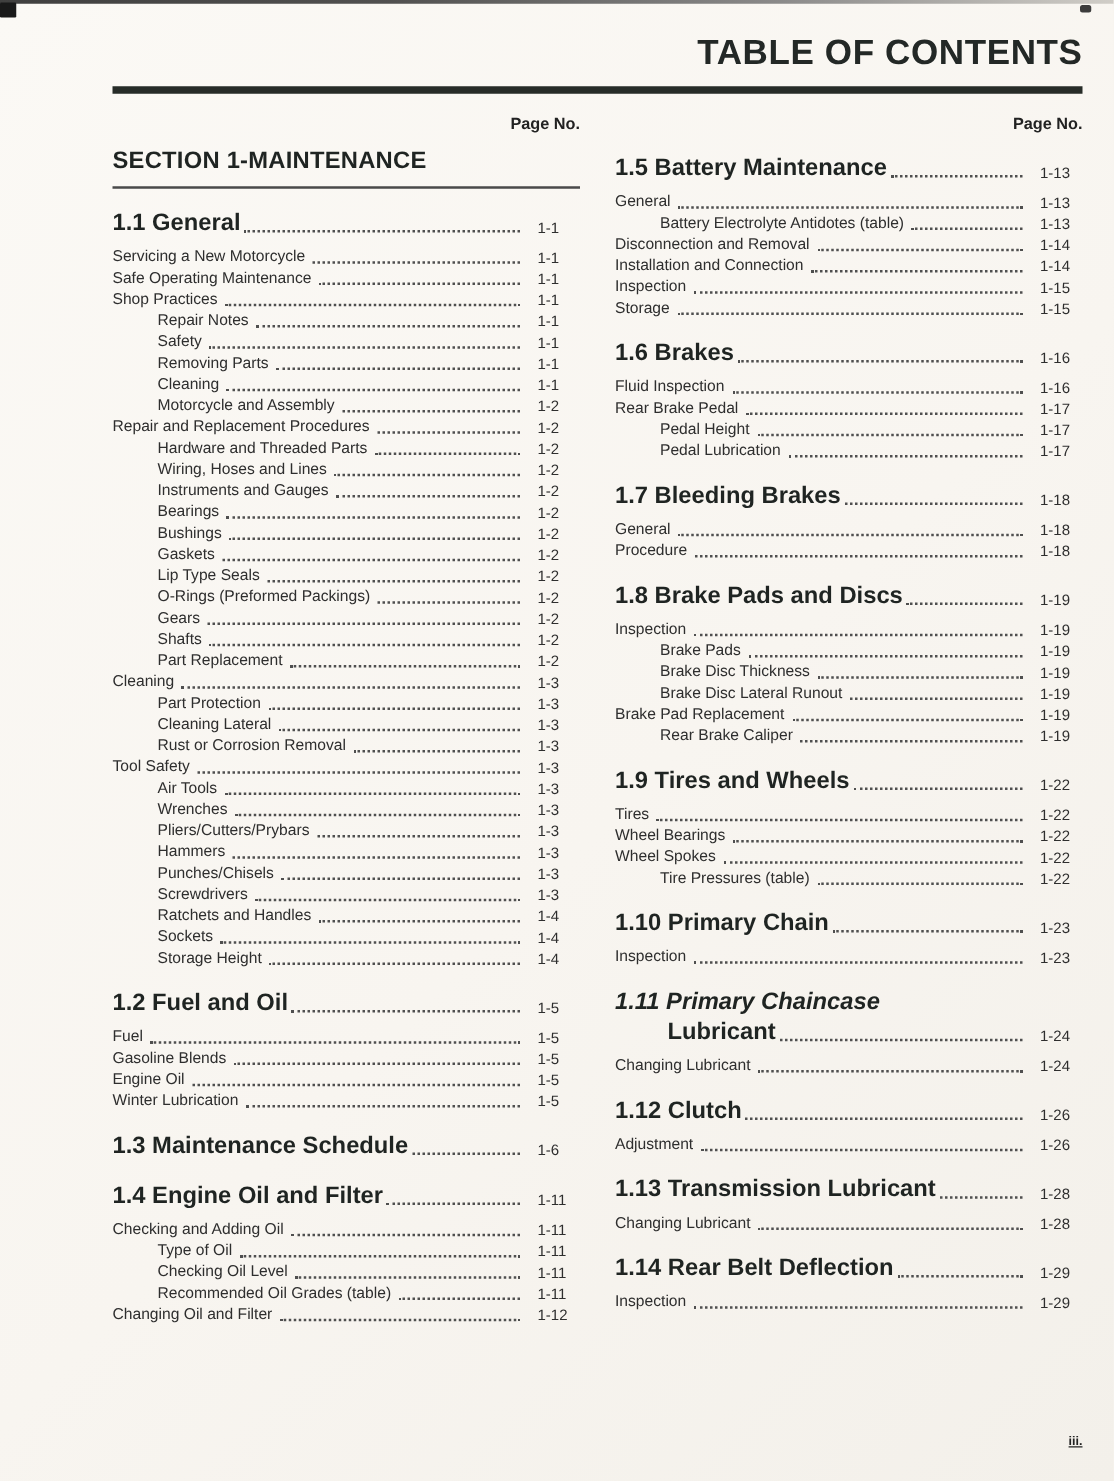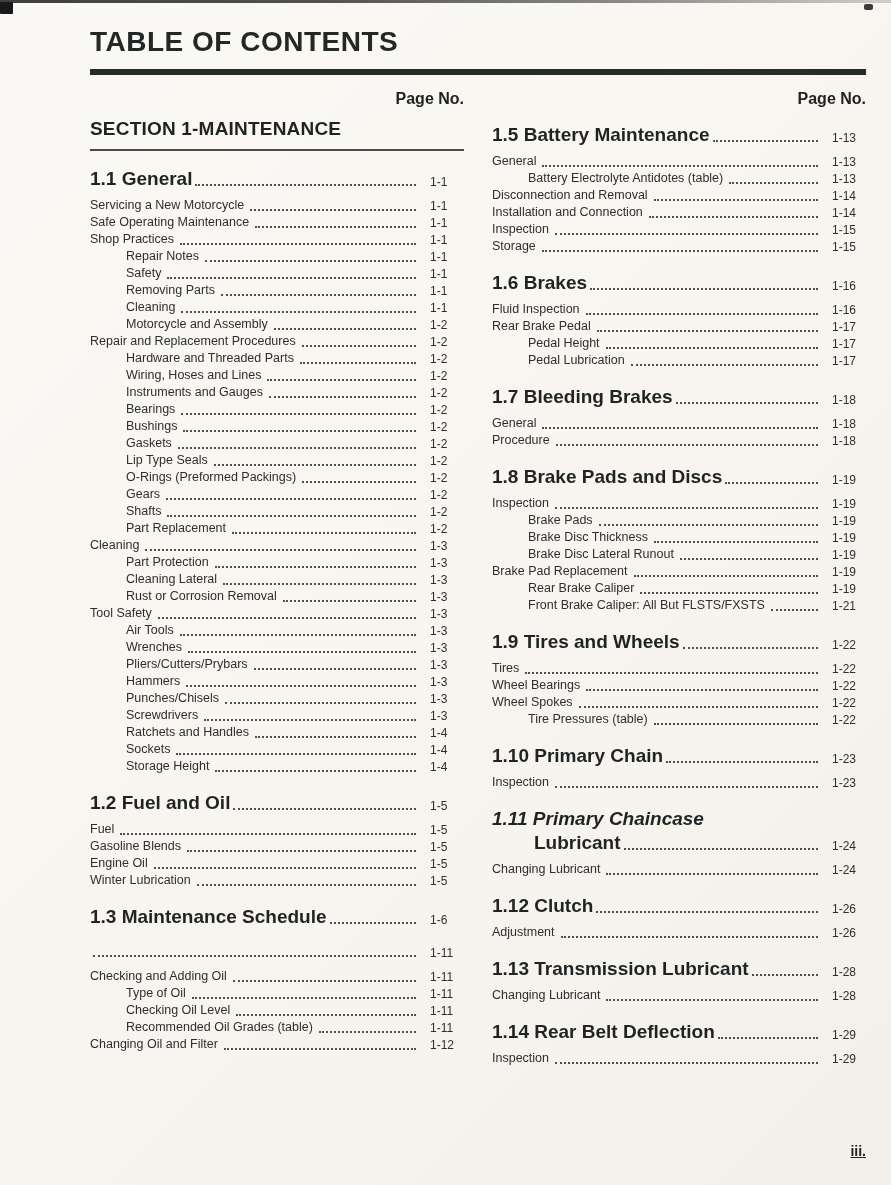--- a/index.html
+++ b/index.html
@@ -15,47 +15,47 @@
     position:absolute; inset:0;
     background:linear-gradient(135deg,#fbf9f5 0%, #f8f5f0 55%, #f3f0ea 100%);
     padding:26px 25px 0 90px;
   }
   
   .artifact-top-line { position:absolute; top:0; left:0; width:891px; height:3px;
     background:linear-gradient(to right,#1f1f1f 0%,#333 35%,#777 70%,#c9c6c0 100%); opacity:.85; }
   .artifact-corner { position:absolute; top:2px; left:0; width:13px; height:12px; background:#191919; border-radius:1px; }
   .artifact-dot { position:absolute; top:4px; left:864px; width:9px; height:6px; background:#3c3c3c; border-radius:2px; }
 
-  .title { font-size:28px; font-weight:bold; letter-spacing:.5px; color:#232826; }
+  .title { font-size:28px; font-weight:bold; letter-spacing:.5px; color:#232826;text-align:right; }
   .title-rule { height:6px; background:#272c28; margin-top:11px; width:776px; }
 
   .columns { display:flex; gap:28px; width:776px; margin-top:2px; }
   .col { flex:1; min-width:0; }
 
-  .pageno { text-align:right; font-weight:bold; font-size:16px; color:#222;
+  .pageno { text-align:right; font-weight:bold; font-size:13px; color:#222;
     margin:14px 0 10px; height:16px; line-height:16px; }
 
   .section-heading { font-size:19px; font-weight:bold; color:#1f2422; letter-spacing:.2px;
     padding-bottom:8px; border-bottom:2px solid #4a4a4a; line-height:24px; }
 
   .toc-block { margin-bottom:4px; }
   .heading-row { display:flex; align-items:flex-end; margin:16px 0 6px; }
   .heading-line1 { font-size:19px; font-weight:bold; color:#1f2422; line-height:24px; margin-top:16px; white-space:nowrap;font-style:italic; }
   .heading-line1 + .heading-row { margin-top:0; }
   .heading-row.cont .h-label { padding-left:42px; }
   .h-label { font-size:19px; font-weight:bold; color:#1f2422; line-height:24px; white-space:nowrap; }
   .entry-row { display:flex; align-items:flex-end; font-size:12.5px; line-height:17px; height:17px; color:#2e2e2e; }
   .e-label { white-space:nowrap; padding-right:3px; }
   .indent-1 .e-label { padding-left:36px; }
   .leader { flex:1 1 auto; min-width:8px; border-bottom:2px dotted #4f4f4f; margin:0 2px 3px 3px; }
   .heading-row .leader { margin-bottom:5px; }
   .pnum { flex:0 0 46px; font-size:12px; line-height:16px; padding-left:12px; color:#2e2e2e; }
   .heading-row .pnum { padding-bottom:1px; }
 
-  .footer-pageno { position:absolute; right:25px; bottom:26px; font-size:14px; font-weight:bold; color:#222;text-decoration:underline; }
+  .footer-pageno { position:absolute; right:25px; bottom:26px; font-size:10px; font-weight:bold; color:#222;text-decoration:underline; }
 </style>
 </head>
 <body>
 
 <div class="page">
   <div class="artifact-top-line"></div>
   <div class="artifact-corner"></div>
   <div class="artifact-dot"></div>
 
   <div class="title">TABLE OF CONTENTS</div>
@@ -272,20 +272,21 @@
           </div>
           <div class="toc-block">
             <div class="heading-row">
               <span class="h-label">1.3 Maintenance Schedule</span>
               <span class="leader"></span>
               <span class="pnum">1-6</span>
             </div>
           </div>
           <div class="toc-block">
             <div class="heading-row">
+              <span class="h-label">1.4 Engine Oil and Filter</span>
               <span class="leader"></span>
               <span class="pnum">1-11</span>
             </div>
             <div class="entry-row indent-0">
               <span class="e-label">Checking and Adding Oil</span>
               <span class="leader"></span>
               <span class="pnum">1-11</span>
             </div>
             <div class="entry-row indent-1">
               <span class="e-label">Type of Oil</span>
@@ -423,25 +424,20 @@
             <div class="entry-row indent-0">
               <span class="e-label">Brake Pad Replacement</span>
               <span class="leader"></span>
               <span class="pnum">1-19</span>
             </div>
             <div class="entry-row indent-1">
               <span class="e-label">Rear Brake Caliper</span>
               <span class="leader"></span>
               <span class="pnum">1-19</span>
             </div>
-            <div class="entry-row indent-1">
-              <span class="e-label">Front Brake Caliper: All But FLSTS/FXSTS</span>
-              <span class="leader"></span>
-              <span class="pnum">1-21</span>
-            </div>
           </div>
           <div class="toc-block">
             <div class="heading-row">
               <span class="h-label">1.9 Tires and Wheels</span>
               <span class="leader"></span>
               <span class="pnum">1-22</span>
             </div>
             <div class="entry-row indent-0">
               <span class="e-label">Tires</span>
               <span class="leader"></span>

